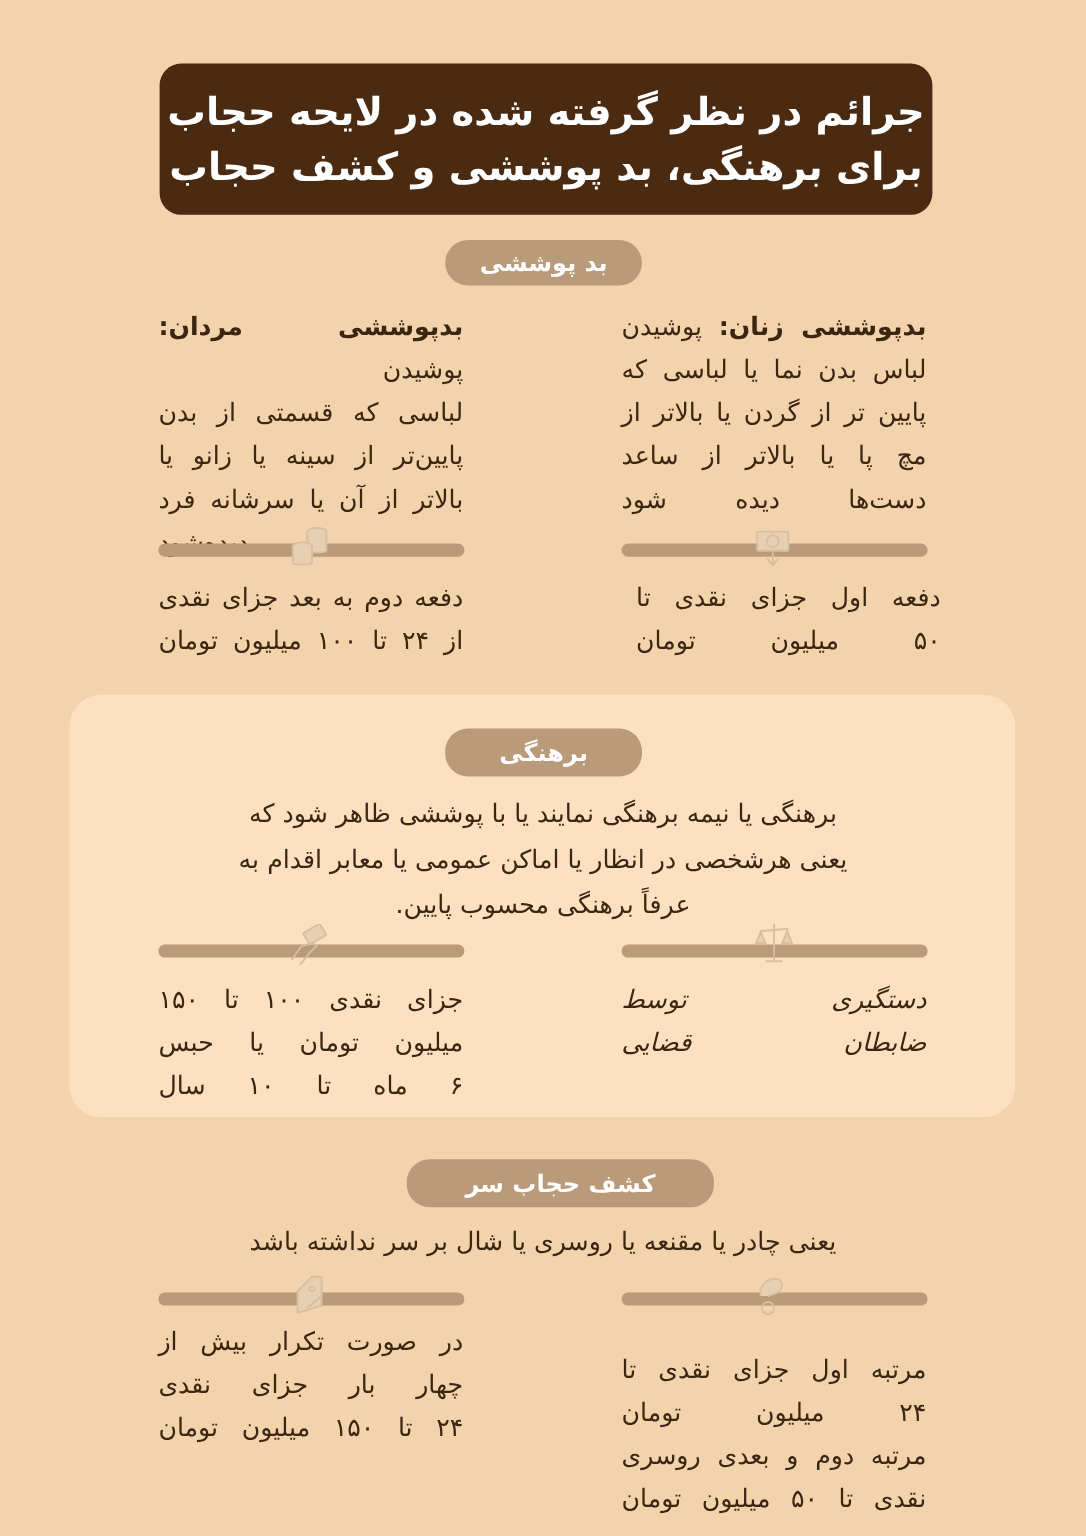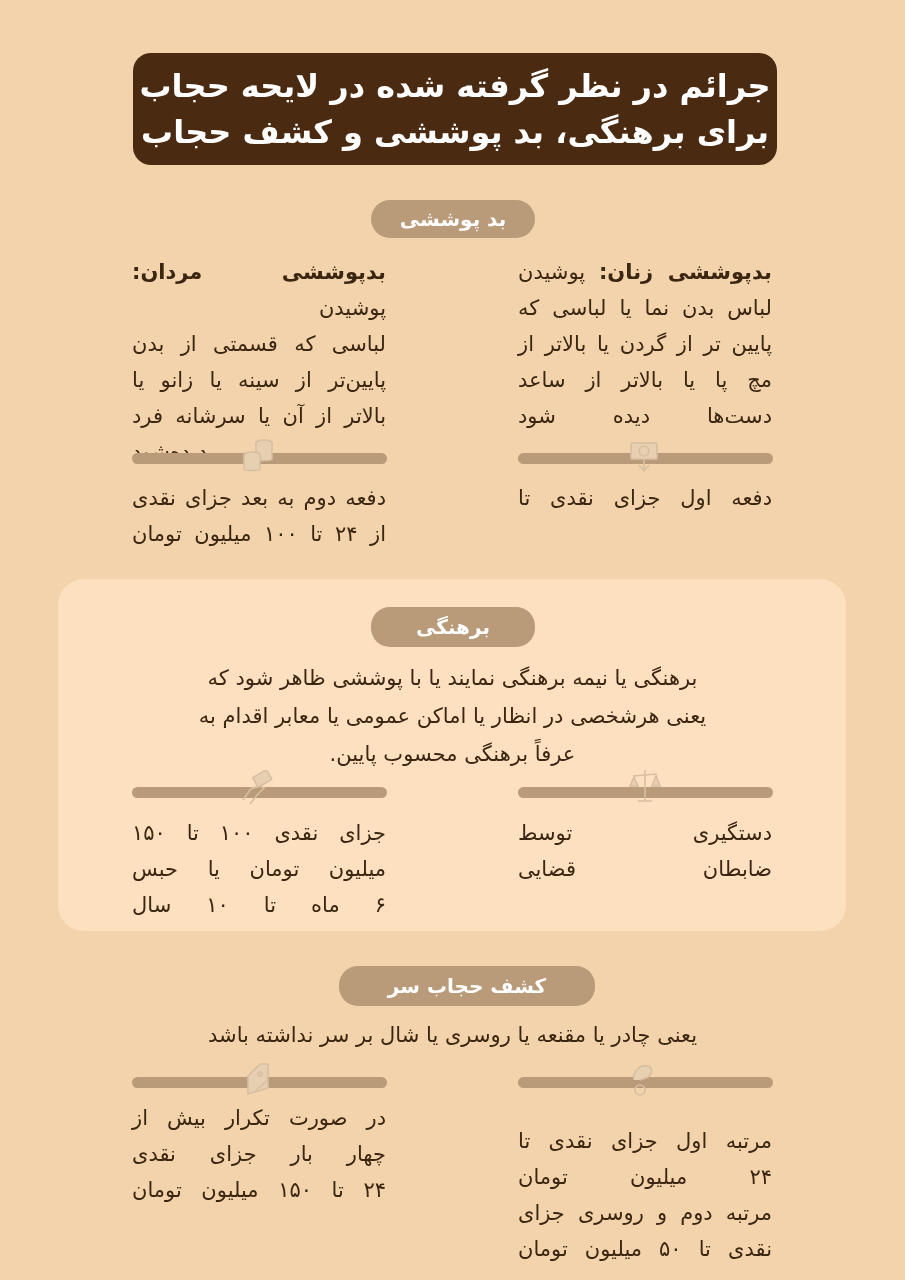--- a/index.html
+++ b/index.html
@@ -1,21 +1,21 @@
 <!DOCTYPE html>
 <html><head>
 <meta charset="utf-8">
 <style>
   html, body { margin:0; padding:0; }
   body {
     width:905px; height:1280px; background:#f3d3ac; position:relative; overflow:hidden;
     font-family:"DejaVu Sans", sans-serif; color:#3b2612;
   }
   .title-box {
-    position:absolute; left:133px; top:53px; width:644px; height:112px;
+    position:absolute; left:133px; top:53px; width:644px; height:126px;
     background:#4a2a10; border-radius:18px;
     display:flex; flex-direction:column; justify-content:center; align-items:center;
     direction:rtl;
   }
   .title-line { color:#ffffff; font-weight:bold; font-size:32px; line-height:46px; white-space:nowrap; }
   .pill {
     position:absolute; height:38px; background:#b99a79; border-radius:19px;
     color:#ffffff; font-weight:bold; font-size:20px; display:flex; align-items:center; justify-content:center;
     direction:rtl;
   }
@@ -74,22 +74,23 @@
 </svg>
 
 <div class="bar" style="left:132px; top:453px; width:255px;"></div>
 <svg class="icon" style="left:240px; top:438px;" viewBox="0 0 36 36" fill="#e7cfb2" stroke="#d8bfa0" stroke-width="1.6">
   <ellipse cx="24" cy="5" rx="8" ry="3"></ellipse>
   <path d="M16 5v16c0 2 16 2 16 0V5"></path>
   <ellipse cx="12" cy="17" rx="8" ry="3"></ellipse>
   <path d="M4 17v14c0 2 16 2 16 0V17"></path>
 </svg>
 
-<div class="col" style="left:518px; top:480px; width:254px;">
+<div class="col" style="left:530px; top:480px; width:254px;">
   <span class="line">دفعه اول جزای نقدی تا</span>
+  <span class="line">۵۰ میلیون تومان</span>
 </div>
 <div class="col" style="left:132px; top:480px; width:254px;">
   <span class="line">دفعه دوم به بعد جزای نقدی</span>
   <span class="line">از ۲۴ تا ۱۰۰ میلیون تومان</span>
 </div>
 
 <div class="panel"></div>
 <div class="pill" style="left:371px; top:607px; width:164px; height:40px;">برهنگی</div>
 
 <div class="para" style="left:100px; top:659px; width:705px;">
@@ -106,21 +107,21 @@
   <path d="M25 18 L29 8 L33 18 Z" fill="#e7cfb2"></path>
   <line x1="11" y1="33" x2="25" y2="33"></line>
 </svg>
 
 <div class="bar" style="left:132px; top:787px; width:255px;"></div>
 <svg class="icon" style="left:240px; top:770px;" viewBox="0 0 36 36" fill="none" stroke="#d8bfa0" stroke-width="1.6">
   <rect x="14" y="3" width="16" height="11" rx="1" transform="rotate(-30 22 8)" fill="#e7cfb2"></rect>
   <path d="M3 30 L10 20 C13 16 18 18 20 16 L24 18 L18 24 L10 34"></path>
 </svg>
 
-<div class="col" style="left:518px; top:815px; width:254px;">
+<div class="col" style="left:518px; top:815px; width:254px;font-style:italic;">
   <span class="line">دستگیری توسط</span>
   <span class="line">ضابطان قضایی</span>
 </div>
 <div class="col" style="left:132px; top:815px; width:254px;">
   <span class="line">جزای نقدی ۱۰۰ تا ۱۵۰</span>
   <span class="line">میلیون تومان یا حبس</span>
   <span class="line">۶ ماه تا ۱۰ سال</span>
 </div>
 
 <div class="pill" style="left:339px; top:966px; width:256px; height:40px;">کشف حجاب سر</div>
@@ -138,20 +139,20 @@
 <div class="bar" style="left:132px; top:1077px; width:255px;"></div>
 <svg class="icon" style="left:242px; top:1062px;" viewBox="0 0 36 36" fill="none" stroke="#d8bfa0" stroke-width="1.6">
   <path d="M6 14 L18 2 L26 2 L26 26 L6 32 Z" fill="#e7cfb2"></path>
   <circle cx="18" cy="12" r="2"></circle>
   <path d="M14 28 L26 18"></path>
 </svg>
 
 <div class="col" style="left:518px; top:1100px; width:254px;margin-top:23px;">
   <span class="line">مرتبه اول جزای نقدی تا</span>
   <span class="line">۲۴ میلیون تومان</span>
-  <span class="line">مرتبه دوم و روسری جزای</span>
+  <span class="line">مرتبه دوم و بعدی روسری</span>
   <span class="line">نقدی تا ۵۰ میلیون تومان</span>
 </div>
 <div class="col" style="left:132px; top:1100px; width:254px;">
   <span class="line">در صورت تکرار بیش از</span>
   <span class="line">چهار بار جزای نقدی</span>
   <span class="line">۲۴ تا ۱۵۰ میلیون تومان</span>
 </div>
 
 </body></html>

